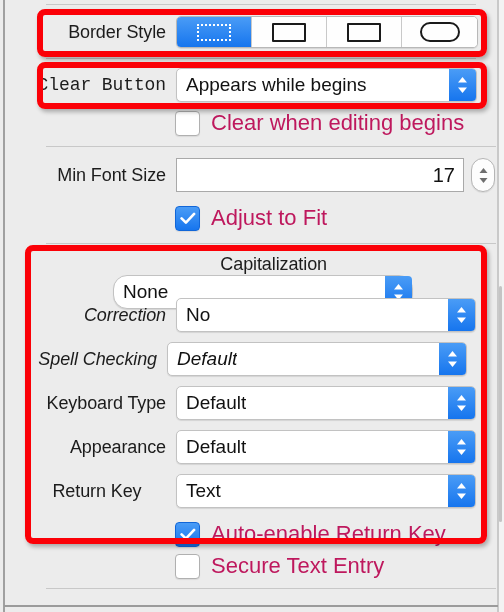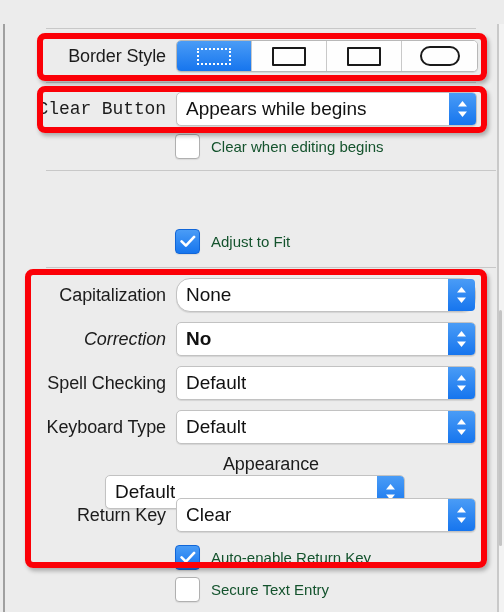--- a/index.html
+++ b/index.html
@@ -6,21 +6,20 @@
   html, body {
     width: 504px; height: 612px;
     font-family: "Liberation Sans", sans-serif;
     background: #ececec;
     overflow: hidden;
   }
   #root {
     position: relative;
     width: 504px; height: 456px;
     background: #ececec;
-    margin-top: 24px;
   }
 
   
   .edge-left {
     position: absolute; left: 3px; top: 0; width: 2px; height: 612px;
     background: #a0a0a0;
   }
   .edge-right {
     position: absolute; left: 497px; top: 0; width: 2px; height: 612px;
     background: #c9c9c9;
@@ -119,21 +118,21 @@
     border: 1px solid #b0b0b0; background: #ffffff;
     box-shadow: 0 1px 1px rgba(0,0,0,0.08);
     flex: 0 0 auto;
   }
   .checkbox.on {
     background: linear-gradient(to bottom, #4a9cf6 0%, #1675ee 100%);
     border-color: #1166d8;
     display: flex; align-items: center; justify-content: center;
   }
   .check-label {
-    font-size: 15px; color: #14532d; white-space: nowrap;
+    font-size: 22px; color: #be185d; white-space: nowrap;
   }
 
   
   .anno {
     position: absolute; border: 6px solid #fb0007; border-radius: 8px;
     pointer-events: none;
     box-shadow: 2px 3px 4px rgba(0,0,0,0.28);
   }
 </style>
 </head>
@@ -182,56 +181,68 @@
         </svg>
       </span>
     </div>
   </div>
 
   <div class="checkrow" style="left:175px; top:110px;">
     <span class="checkbox"></span>
     <span class="check-label">Clear when editing begins</span>
   </div>
 
+  <div class="row" style="left:36px; top:158px; width:460px;">
+    <div class="label" style="width:130px;">Min Font Size</div>
+    <div class="textfield" style="margin-left:10px; width:288px;">
+      <span class="textfield-value">17</span>
+    </div>
+    <div class="stepper" style="margin-left:7px;">
+      <svg width="13" height="21" viewBox="0 0 13 21">
+        <path d="M6.5 3 L10.5 8 L2.5 8 Z" fill="#6e6e6e"></path>
+        <path d="M6.5 18 L10.5 13 L2.5 13 Z" fill="#6e6e6e"></path>
+      </svg>
+    </div>
+  </div>
 
   <div class="checkrow" style="left:175px; top:205px;">
     <span class="checkbox on">
       <svg width="16" height="13" viewBox="0 0 16 13">
         <path d="M1.6 6.4 L5.9 10.7 L14.1 1.9" stroke="#fff" stroke-width="2.6" fill="none" stroke-linecap="round" stroke-linejoin="round"></path>
       </svg>
     </span>
     <span class="check-label">Adjust to Fit</span>
   </div>
 
   <div id="traits">
-      <div class="row" style="left: 28px; top: 254px; width: 460px;">
+      <div class="row" style="left: 28px; top: 254px; width: 460px; flex-direction: column;">
         <div class="label" style="width: 138px;">Capitalization</div>
         <div class="popup" style="margin-left: 10px; width: 300px; border-radius: 14px;">
           <span class="popup-value">None</span>
           <span class="popup-arrows">
             <svg width="15" height="22" viewBox="0 0 15 22">
               <path d="M7.5 3 L12 8.5 L3 8.5 Z" fill="#fff"></path>
               <path d="M7.5 19 L12 13.5 L3 13.5 Z" fill="#fff"></path>
             </svg>
           </span>
         </div>
       </div>
       <div class="row" style="left: 28px; top: 298px; width: 460px;">
         <div class="label" style="width: 138px; font-style: italic;">Correction</div>
-        <div class="popup" style="margin-left: 10px; width: 300px; font-weight: bold;">
+        <div class="popup" style="margin-left: 10px; width: 300px;">
           <span class="popup-value">No</span>
           <span class="popup-arrows">
             <svg width="15" height="22" viewBox="0 0 15 22">
               <path d="M7.5 3 L12 8.5 L3 8.5 Z" fill="#fff"></path>
               <path d="M7.5 19 L12 13.5 L3 13.5 Z" fill="#fff"></path>
             </svg>
           </span>
         </div>
       </div>
-      <div class="row" style="left: 28px; top: 342px; width: 460px;">
+      <div class="row" style="left: 19px; top: 342px; width: 460px; font-style: italic;">
         <div class="label" style="width: 138px;">Spell Checking</div>
         <div class="popup" style="margin-left: 10px; width: 300px;">
           <span class="popup-value">Default</span>
           <span class="popup-arrows">
             <svg width="15" height="22" viewBox="0 0 15 22">
               <path d="M7.5 3 L12 8.5 L3 8.5 Z" fill="#fff"></path>
               <path d="M7.5 19 L12 13.5 L3 13.5 Z" fill="#fff"></path>
             </svg>
           </span>
         </div>
@@ -241,36 +252,36 @@
         <div class="popup" style="margin-left: 10px; width: 300px;">
           <span class="popup-value">Default</span>
           <span class="popup-arrows">
             <svg width="15" height="22" viewBox="0 0 15 22">
               <path d="M7.5 3 L12 8.5 L3 8.5 Z" fill="#fff"></path>
               <path d="M7.5 19 L12 13.5 L3 13.5 Z" fill="#fff"></path>
             </svg>
           </span>
         </div>
       </div>
-      <div class="row" style="left: 20px; top: 430px; width: 460px; flex-direction: column;">
+      <div class="row" style="left: 28px; top: 430px; width: 460px;">
         <div class="label" style="width: 138px;">Appearance</div>
         <div class="popup" style="margin-left: 10px; width: 300px;">
           <span class="popup-value">Default</span>
           <span class="popup-arrows">
             <svg width="15" height="22" viewBox="0 0 15 22">
               <path d="M7.5 3 L12 8.5 L3 8.5 Z" fill="#fff"></path>
               <path d="M7.5 19 L12 13.5 L3 13.5 Z" fill="#fff"></path>
             </svg>
           </span>
         </div>
       </div>
       <div class="row" style="left: 28px; top: 474px; width: 460px;">
-        <div class="label" style="width: 138px;">Return Key</div>
-        <div class="popup" style="margin-left: 10px; width: 300px;">
-          <span class="popup-value">Clear</span>
+        <div class="label" style="width: 138px; text-align: center;">Return Key</div>
+        <div class="popup" style="margin-left: 10px; width: 300px;">
+          <span class="popup-value">Text</span>
           <span class="popup-arrows">
             <svg width="15" height="22" viewBox="0 0 15 22">
               <path d="M7.5 3 L12 8.5 L3 8.5 Z" fill="#fff"></path>
               <path d="M7.5 19 L12 13.5 L3 13.5 Z" fill="#fff"></path>
             </svg>
           </span>
         </div>
       </div>
     </div>
 

